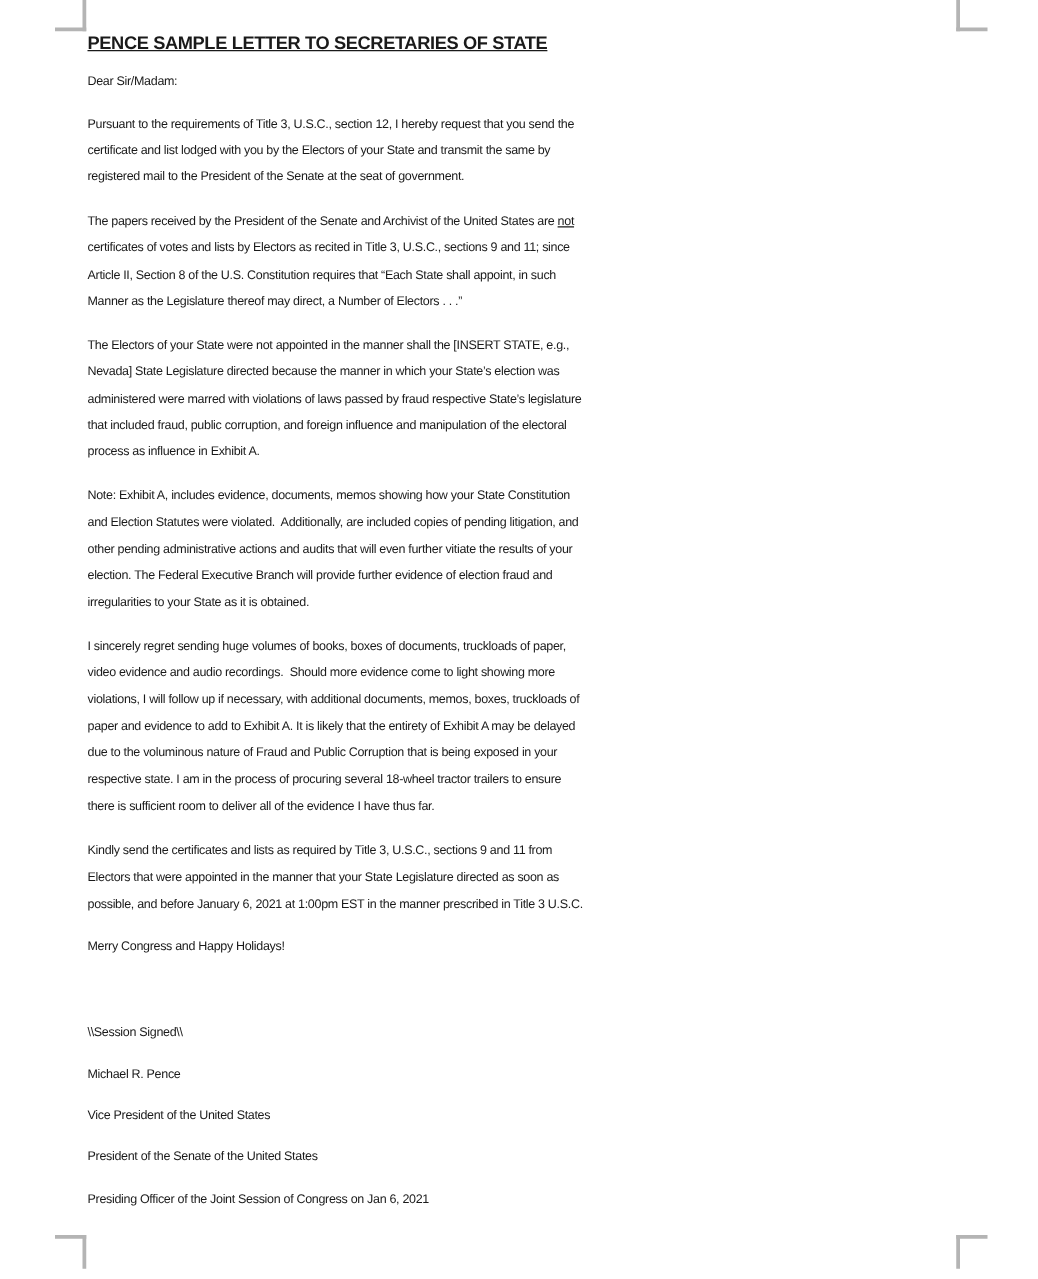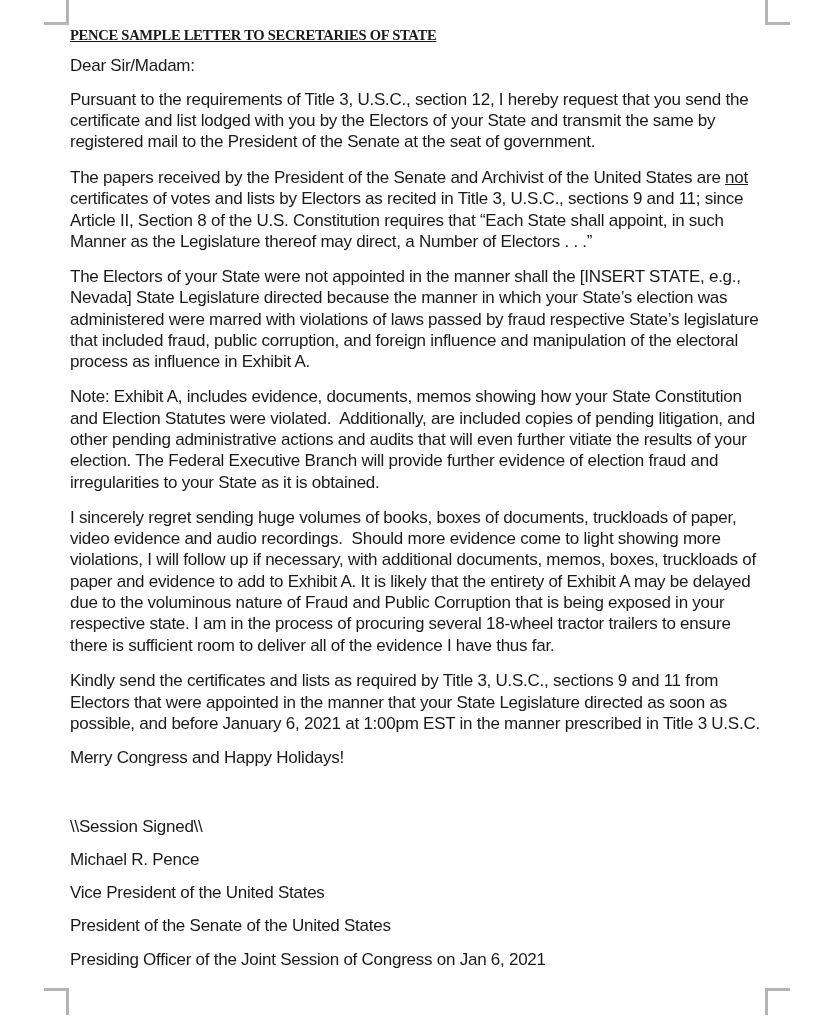--- a/index.html
+++ b/index.html
@@ -4,22 +4,22 @@
 <style>
   html, body { margin:0; padding:0; }
   body { width:830px; height:1023px; background:#ffffff; position:relative; overflow:hidden;
          font-family:"Liberation Sans", sans-serif; color:#1a1a1a; }
   .mark { position:absolute; border-color:#b4b4b4; border-style:solid; width:22px; height:22px; }
   .mark.tl { left:44px; top:0; border-width:0 3px 3px 0; }
   .mark.tr { left:765px; top:0; border-width:0 0 3px 3px; }
   .mark.bl { left:44px; top:988px; border-width:3px 3px 0 0; height:24px; }
   .mark.br { left:765px; top:988px; border-width:3px 0 0 3px; height:24px; }
   .doc { position:absolute; left:70px; top:0; width:700px; }
-  .ln { position:absolute; left:0; white-space:nowrap; font-size:17px; line-height:21px; letter-spacing:-0.25px; }
-  .title { font-weight:bold; text-decoration:underline; font-size:14.6px; letter-spacing:-0.3px;font-family:Liberation Serif, serif; }
+  .ln { position:absolute; left:0; white-space:nowrap; font-size:10px; line-height:21px; letter-spacing:-0.25px; }
+  .title { font-weight:bold; text-decoration:underline; font-size:14.6px; letter-spacing:-0.3px; }
   .b { font-weight:normal; }
   .u { text-decoration:underline; }
 </style>
 </head>
 <body>
 
 <div class="mark tl"></div>
 <div class="mark tr"></div>
 <div class="mark bl"></div>
 <div class="mark br"></div>

